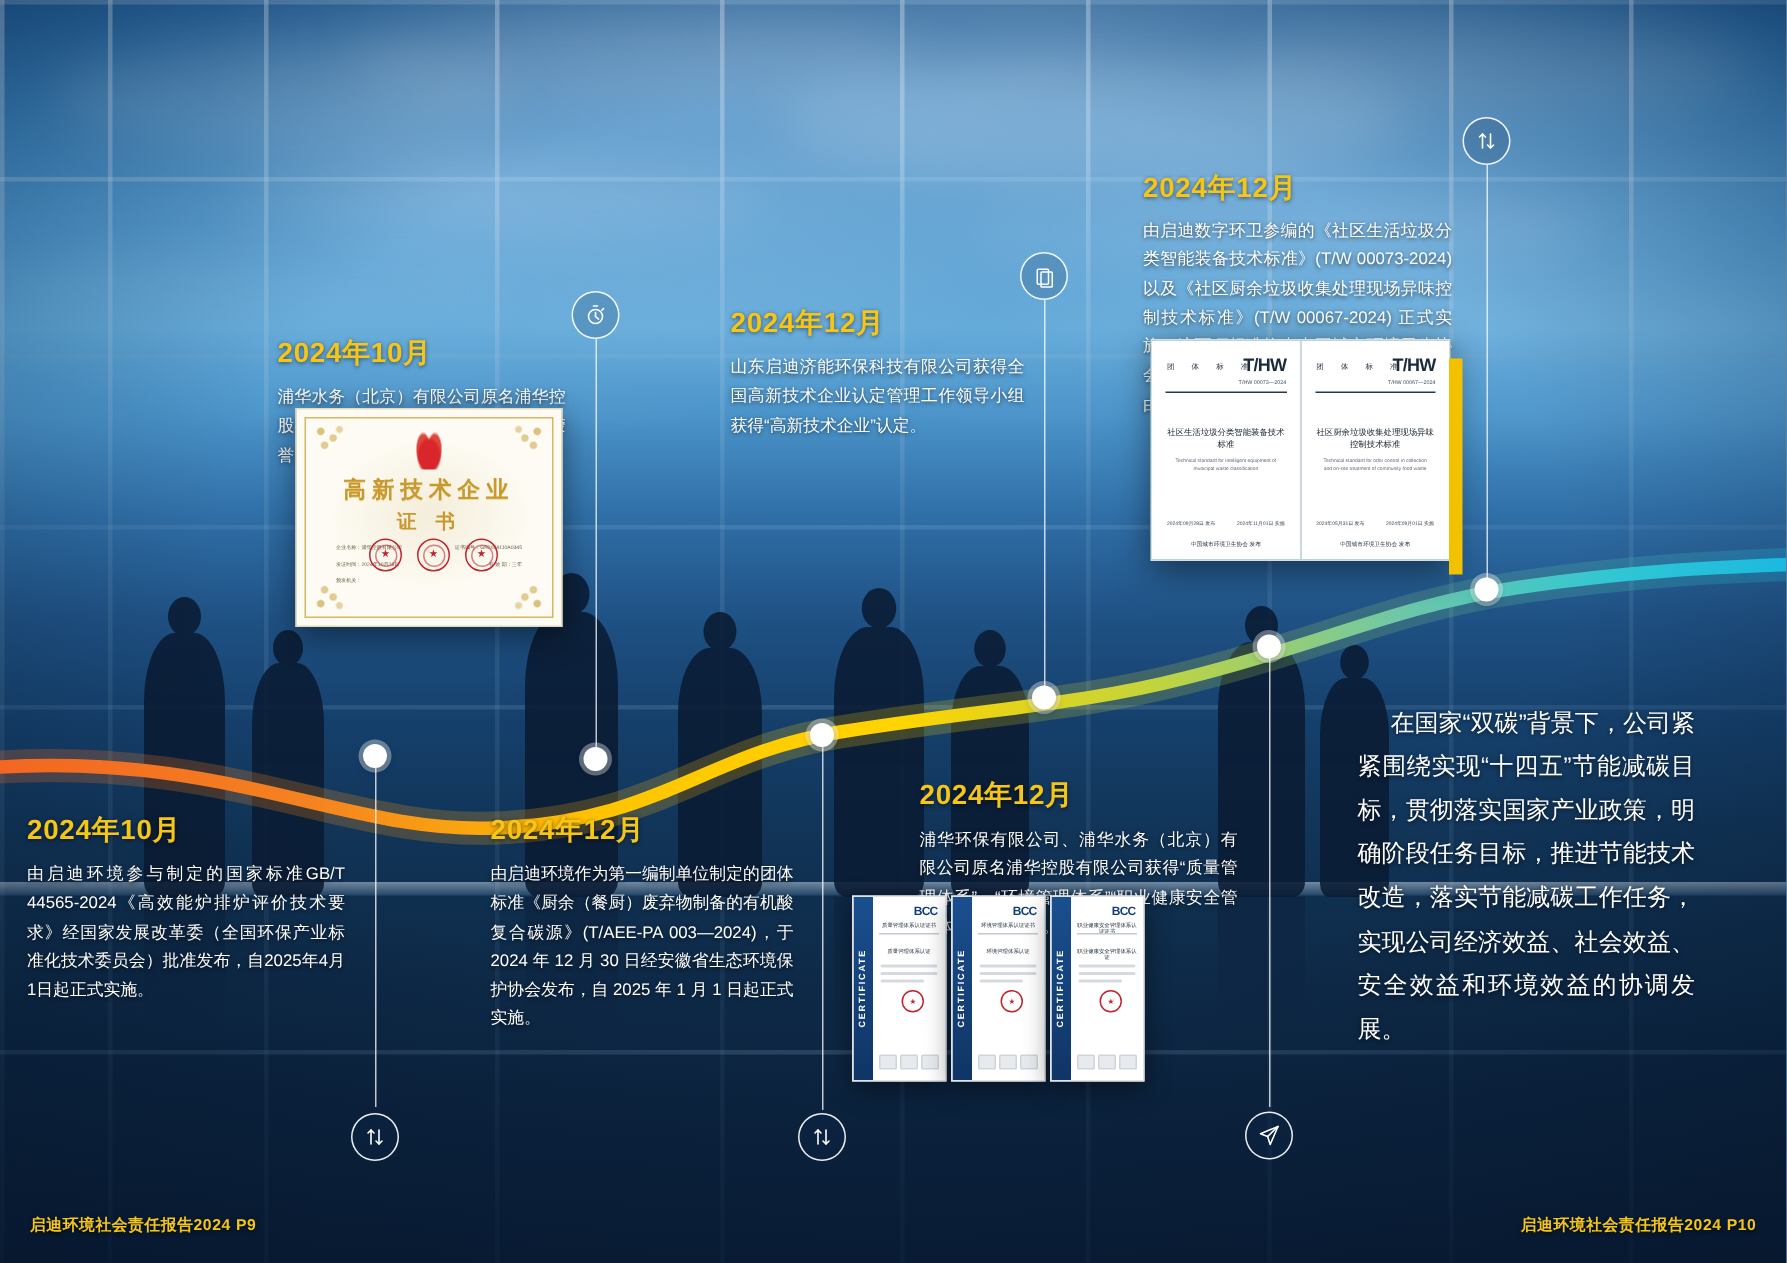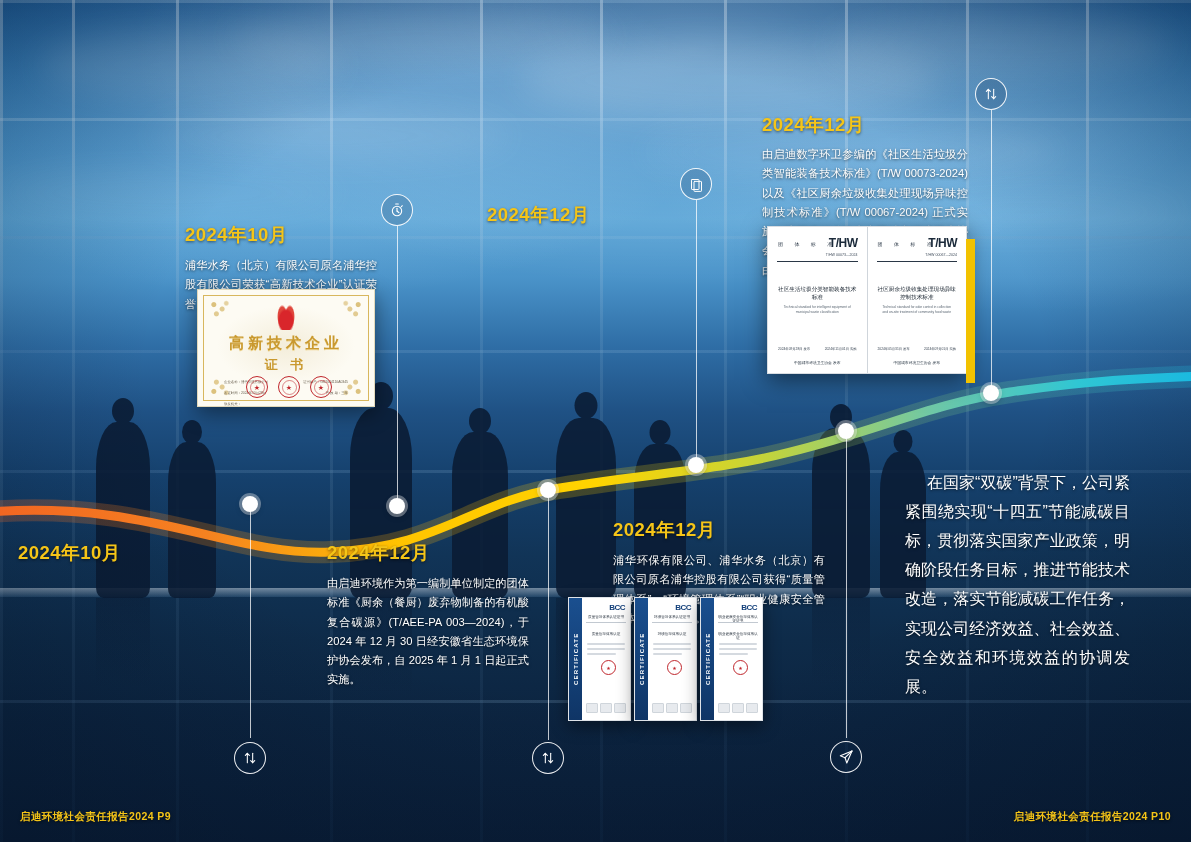--- a/index.html
+++ b/index.html
@@ -423,46 +423,48 @@
     </svg>
   </div>
 
   <div class="block" style="left:185px; top:222px; width:192px;">
     <div class="date ta-right">2024年10月</div>
     <div class="body-txt ta-just" style="margin-top:9px;">浦华水务（北京）有限公司原名浦华控股有限公司荣获“高新技术企业”认证荣誉。</div>
   </div>
 
   <div class="block" style="left:487px; top:202px; width:196px;">
     <div class="date ta-right">2024年12月</div>
+    <div class="body-txt ta-just" style="margin-top:9px;">山东启迪济能环保科技有限公司获得全国高新技术企业认定管理工作领导小组获得“高新技术企业”认定。</div>
   </div>
 
   <div class="block" style="left:762px; top:112px; width:206px;">
     <div class="date ta-right">2024年12月</div>
     <div class="body-txt ta-just" style="margin-top:8px;">由启迪数字环卫参编的《社区生活垃圾分类智能装备技术标准》(T/W 00073-2024)以及《社区厨余垃圾收集处理现场异味控制技术标准》(T/W 00067-2024) 正式实施。这两项标准均由中国城市环境卫生协会标准化技术委员会组织编制，并于近期由中国标准出版社出版发行。</div>
   </div>
 
   <div class="block" style="left:18px; top:540px; width:212px;">
     <div class="date ta-right">2024年10月</div>
+    <div class="body-txt ta-just" style="margin-top:9px;">由启迪环境参与制定的国家标准GB/T 44565-2024《高效能炉排炉评价技术要求》经国家发展改革委（全国环保产业标准化技术委员会）批准发布，自2025年4月1日起正式实施。</div>
   </div>
 
   <div class="block" style="left:327px; top:540px; width:202px;">
     <div class="date ta-right">2024年12月</div>
     <div class="body-txt ta-just" style="margin-top:9px;">由启迪环境作为第一编制单位制定的团体标准《厨余（餐厨）废弃物制备的有机酸复合碳源》(T/AEE-PA 003—2024)，于 2024 年 12 月 30 日经安徽省生态环境保护协会发布，自 2025 年 1 月 1 日起正式实施。</div>
   </div>
 
   <div class="block" style="left:613px; top:517px; width:212px;">
     <div class="date ta-right">2024年12月</div>
     <div class="body-txt ta-just" style="margin-top:9px;">浦华环保有限公司、浦华水务（北京）有限公司原名浦华控股有限公司获得“质量管理体系”、“环境管理体系”“职业健康安全管理体系”认证证书。</div>
   </div>
 
   <div class="block" style="left:905px; top:468px; width:225px;">
     <div class="body-txt ta-just" style="text-indent:22px; font-size:16px; line-height:1.82;">在国家“双碳”背景下，公司紧紧围绕实现“十四五”节能减碳目标，贯彻落实国家产业政策，明确阶段任务目标，推进节能技术改造，落实节能减碳工作任务，实现公司经济效益、社会效益、安全效益和环境效益的协调发展。</div>
   </div>
 
-  <div class="cert-hitech" style="left:197px; top:289px; width:178px; height:118px;">
+  <div class="cert-hitech" style="left:197px; top:272px; width:178px; height:146px;">
     <div class="frame"></div>
     <div class="corner" style="left:8px;  top:8px;"></div>
     <div class="corner" style="right:8px; top:8px;  transform:scaleX(-1);"></div>
     <div class="corner" style="left:8px;  bottom:8px; transform:scaleY(-1);"></div>
     <div class="corner" style="right:8px; bottom:8px; transform:scale(-1,-1);"></div>
     <div class="flame"></div>
     <div class="bigtitle">高新技术企业</div>
     <div class="subtitle">证 书</div>
     <div class="fl" style="left:26px; top:90px;">企业名称：浦华控股有限公司</div>
     <div class="fl" style="left:26px; top:101px;">发证时间：2024年10月28日</div>

